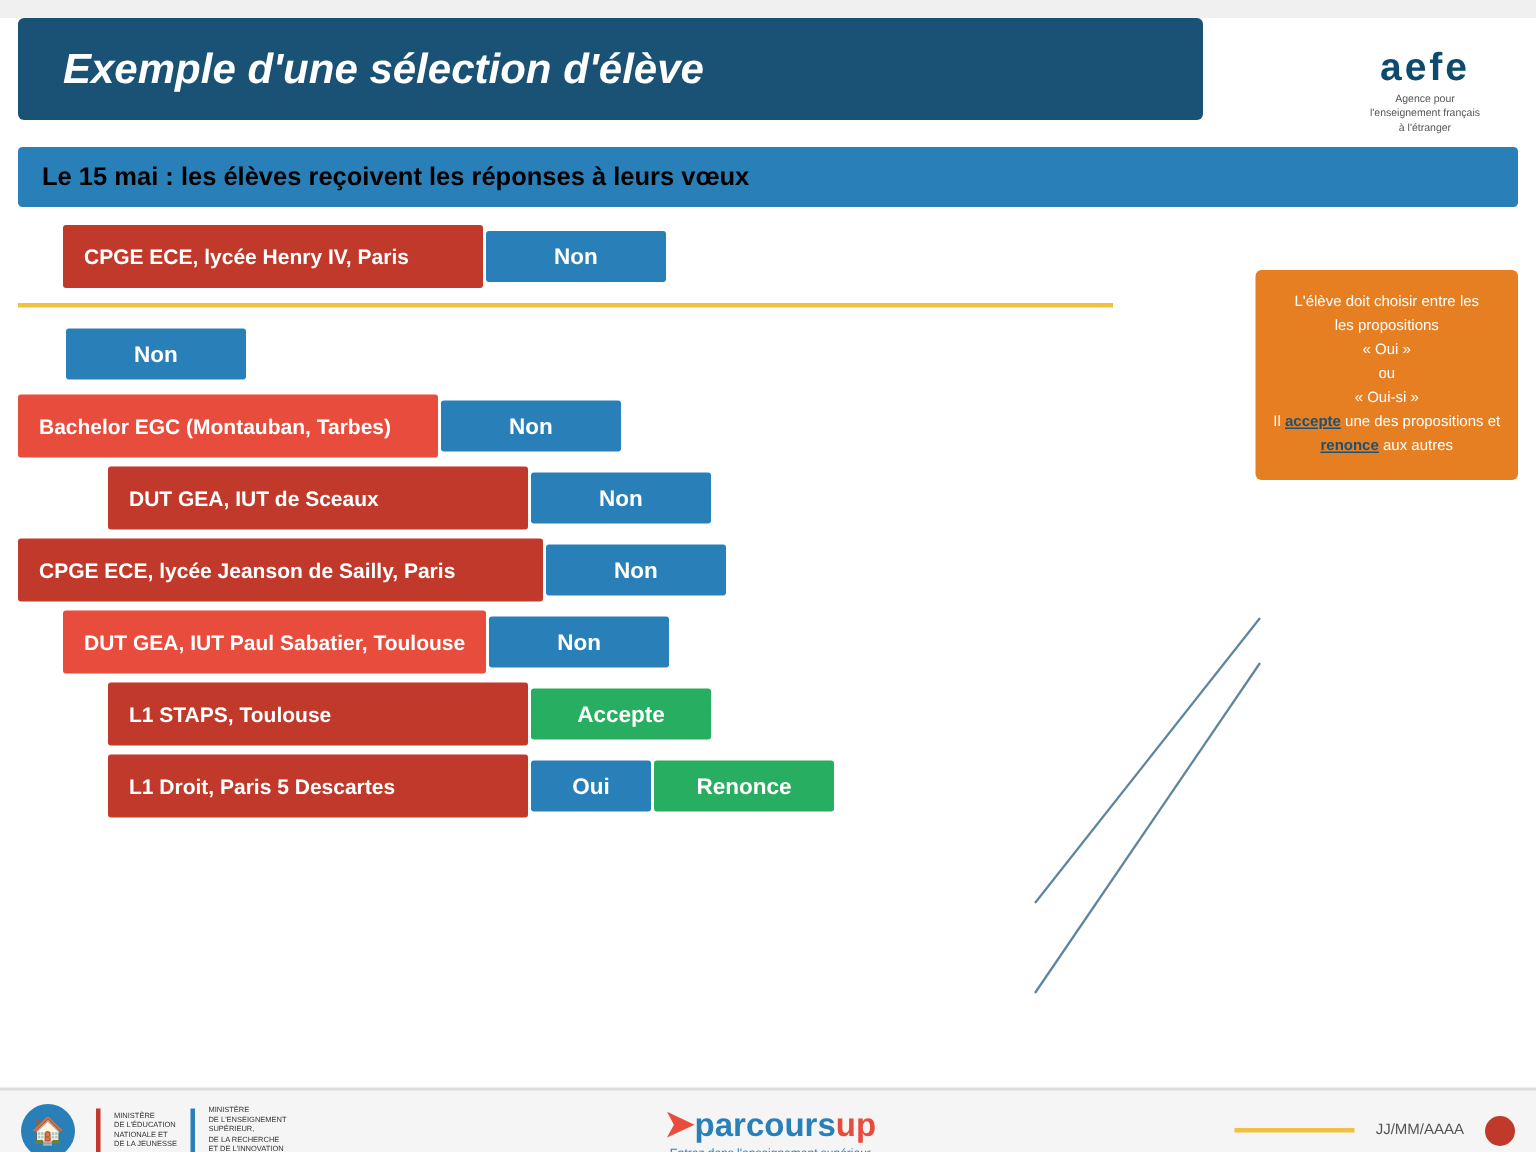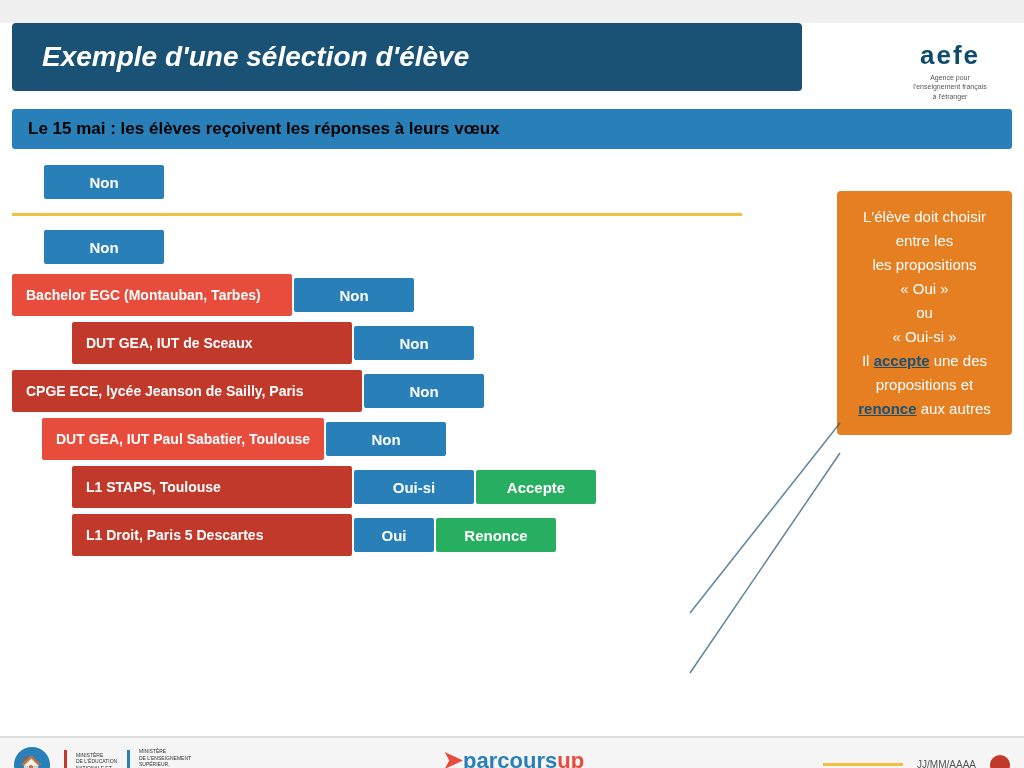--- a/index.html
+++ b/index.html
@@ -17,21 +17,21 @@
       height: 768px;
       background: white;
       position: relative;
     }
 
     
     .header {
       background: #1a5276;
       width: 790px;
       padding: 18px 30px;
-      margin: 23px 0 0 12px;
+      margin: 12px 0 0 12px;
       border-radius: 4px;
       position: relative;
     }
     .header h1 {
       color: white;
       font-size: 28px;
       font-style: italic;
       font-weight: bold;
     }
 
@@ -138,21 +138,21 @@
       width: 90%;
     }
 
     
     .info-box {
       width: 175px;
       margin-left: 14px;
       background: #e67e22;
       border-radius: 4px;
       padding: 14px 10px;
-      font-size: 15px;
+      font-size: 10px;
       color: white;
       text-align: center;
       line-height: 1.6;
       align-self: flex-start;
       margin-top: 30px;
     }
     .info-box strong.accepte {
       font-weight: bold;
       text-decoration: underline;
       color: #1a5276;
@@ -262,20 +262,23 @@
   </div>
 
   <div class="banner">
     <p>Le 15 mai : les élèves reçoivent les réponses à leurs vœux</p>
   </div>
 
   <div class="content">
     <div class="rows-area">
 
       <div class="row row-indent-1">
+        <div class="label-box label-red">
+          <span>CPGE ECE, lycée Henry IV, Paris</span>
+        </div>
         <div class="status-box status-blue">
           <span>Non</span>
         </div>
       </div>
 
       <div class="separator"></div>
 
       <div class="row row-indent-1">
         <div class="status-box status-blue">
           <span>Non</span>
@@ -314,23 +317,20 @@
           <span>DUT GEA, IUT Paul Sabatier, Toulouse</span>
         </div>
         <div class="status-box status-blue">
           <span>Non</span>
         </div>
       </div>
 
       <div class="row row-indent-2">
         <div class="label-box label-red">
           <span>L1 STAPS, Toulouse</span>
-        </div>
-        <div class="status-box status-blue">
-          <span>Oui-si</span>
         </div>
         <div class="status-box status-green">
           <span>Accepte</span>
         </div>
       </div>
 
       <div class="row row-indent-2">
         <div class="label-box label-red">
           <span>L1 Droit, Paris 5 Descartes</span>
         </div>

